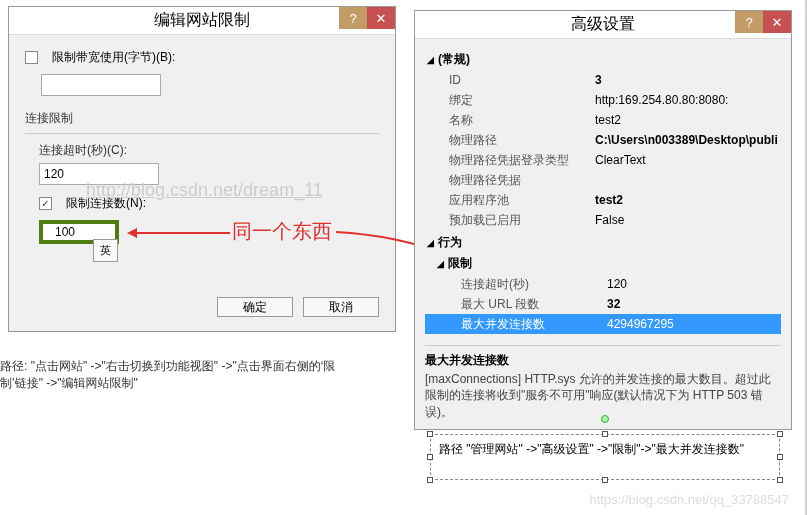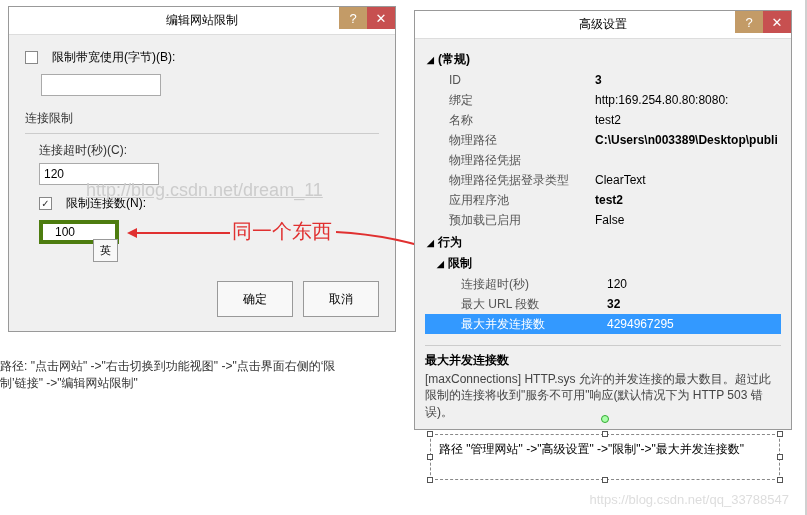--- a/index.html
+++ b/index.html
@@ -1,38 +1,38 @@
 <!DOCTYPE html>
 <html><head>
 <meta charset="utf-8">
 <style>
 * { box-sizing: border-box; margin: 0; padding: 0; font-family: "Microsoft YaHei", SimSun, sans-serif; font-size: 12px; }
 body { background: #fff; width: 807px; height: 515px; position: relative; }
 
 .dialog { position: absolute; background: #f0f0f0; border: 1px solid #999; }
 .titlebar { background: #fff; height: 28px; display: flex; align-items: center; justify-content: center; position: relative; border-bottom: 1px solid #ddd; }
-.titlebar .title { font-size: 12px; }
+.titlebar .title { font-size: 16px; }
 .titlebar .btns { position: absolute; right: 0; top: 0; display: flex; }
 .tb-btn { width: 28px; height: 22px; display: flex; align-items: center; justify-content: center; font-size: 13px; color: #fff; }
 .tb-help { background: #c39b67; }
 .tb-close { background: #c75050; }
 
 .dlg1 { left: 8px; top: 6px; width: 388px; height: 326px; }
 .dlg1 .body { padding: 14px 16px; position: relative; height: calc(100% - 28px); }
 .chk-row { display: flex; align-items: center; gap: 14px; margin-bottom: 8px; }
 .chk { width: 13px; height: 13px; border: 1px solid #888; background: #fff; display: flex; align-items: center; justify-content: center; font-size: 10px; color: #333; }
 .input-box { width: 120px; height: 22px; border: 1px solid #aaa; background: #fff; padding: 0 4px; margin-left: 16px; margin-bottom: 12px; }
 .group-label { margin-top: 14px; margin-bottom: 6px; color: #333; }
 .dlg1 hr { border: none; border-top: 1px solid #ccc; margin-bottom: 8px; }
 .sublabel { margin-left: 14px; margin-bottom: 4px; color: #333; }
 .num-input { width: 120px; height: 22px; border: 1px solid #aaa; background: #fff; padding: 0 4px; margin-left: 14px; margin-bottom: 10px; display: flex; align-items: center; }
 .highlight-input { width: 80px; height: 24px; border: 4px solid #4d7c0f; background: #fff; padding: 0 12px; margin-left: 14px; display: flex; align-items: center; }
 .ime { border: 1px solid #999; background: #f8f8f8; padding: 3px 6px; position: absolute; left: 84px; top: 204px; font-size: 11px; }
 .btn-row { position: absolute; right: 16px; bottom: 14px; display: flex; gap: 10px; }
-.btn { width: 76px; height: 36px; border: 1px solid #999; background: #f8f8f8; display: flex; align-items: center; justify-content: center; }
+.btn { width: 76px; height: 20px; border: 1px solid #999; background: #f8f8f8; display: flex; align-items: center; justify-content: center; }
 
 .wm1 { position: absolute; left: 86px; top: 180px; color: #ccc; font-size: 18px; pointer-events: none; text-decoration: underline; }
 
 .path1 { position: absolute; left: 0; top: 358px; width: 340px; font-size: 12px; color: #333; line-height: 1.4; }
 
 .annot { position: absolute; left: 232px; top: 218px; color: #e03030; font-size: 20px; font-weight: 500; }
 .arrow1 { position: absolute; left: 130px; top: 232px; width: 100px; height: 2px; background: #e03030; }
 .arrow1::before { content: ""; position: absolute; left: -8px; top: -4px; border: 5px solid transparent; border-right: 10px solid #e03030; }
 .arrow2 { position: absolute; left: 336px; top: 230px; width: 126px; height: 30px; }
 .arrow2 svg { width: 100%; height: 100%; }
@@ -139,26 +139,26 @@
         </div>
       <div class="prop-row indent">
           <span class="prop-key">名称</span>
           <span class="prop-val light">test2</span>
         </div>
       <div class="prop-row indent">
           <span class="prop-key">物理路径</span>
           <span class="prop-val">C:\Users\n003389\Desktop\publi</span>
         </div>
       <div class="prop-row indent">
+          <span class="prop-key">物理路径凭据登录类型</span>
+          <span class="prop-val light">ClearText</span>
+        </div>
+      <div class="prop-row indent">
           <span class="prop-key">物理路径凭据</span>
           <span class="prop-val"></span>
-        </div>
-      <div class="prop-row indent">
-          <span class="prop-key">物理路径凭据登录类型</span>
-          <span class="prop-val light">ClearText</span>
         </div>
       <div class="prop-row indent">
           <span class="prop-key">应用程序池</span>
           <span class="prop-val">test2</span>
         </div>
       <div class="prop-row indent">
           <span class="prop-key">预加载已启用</span>
           <span class="prop-val light">False</span>
         </div>
       <div class="prop-group">

